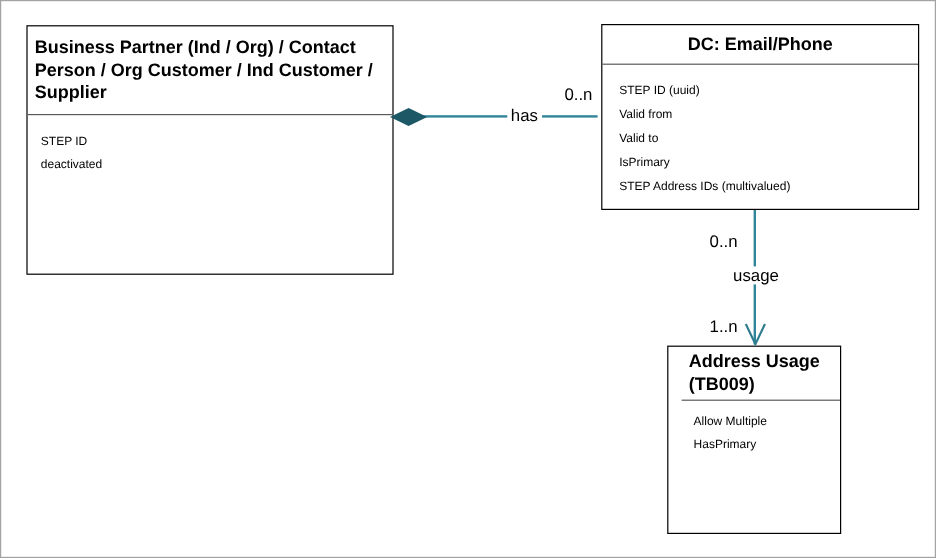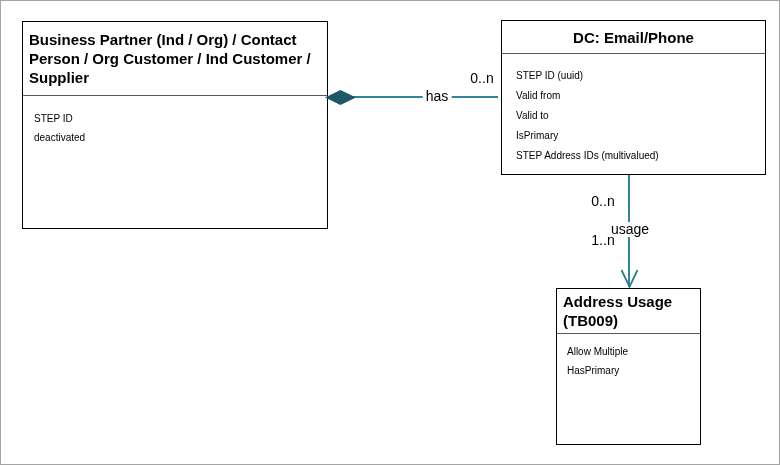--- a/index.html
+++ b/index.html
@@ -40,21 +40,21 @@
 
   
   #entity-business-partner { left: 21px; top: 20px; width: 306px; height: 208px; }
   #entity-business-partner .entity-header { height: 74px; }
   #entity-business-partner .entity-attrs { padding: 13px 11px; }
 
   #entity-dc-email-phone { left: 500px; top: 19px; width: 265px; height: 155px; }
   #entity-dc-email-phone .entity-header { height: 33px; }
   #entity-dc-email-phone .entity-attrs { padding: 12px 14px; line-height: 20px; }
 
-  #entity-address-usage { left: 555px; top: 287px; width: 145px; height: 157px; }
+  #entity-address-usage { left: 555px; top: 287px; width: 145px; height: 157px; padding-left: 11px; }
   #entity-address-usage .entity-header { height: 45px; }
   #entity-address-usage .entity-attrs { padding: 8px 10px; }
 
   
   .h-line {
     position: absolute;
     left: 340px; top: 95px;
     width: 157px; height: 1.5px;
     background: #31859B;
   }
@@ -72,21 +72,21 @@
     font-size: 14px;
     line-height: 15px;
     transform: translateX(-50%);
     white-space: nowrap;
   }
   .on-line { background: #ffffff; padding: 0 3px; }
   #label-has   { left: 436px; top: 88px; }
   #label-0n-h  { left: 481px; top: 70px; }
   #label-0n-v  { left: 602px; top: 193px; }
   #label-usage { left: 629px; top: 221px; }
-  #label-1n-v  { left: 602px; top: 232px; }
+  #label-1n-v  { left: 602px; top: 264px; }
 </style>
 </head>
 <body>
 
 <div class="canvas">
 
   <div class="entity" id="entity-business-partner">
     <div class="entity-header">Business Partner (Ind / Org) / Contact Person / Org Customer / Ind Customer / Supplier</div>
     <div class="entity-attrs">
       <div class="attr-row">STEP ID</div>

